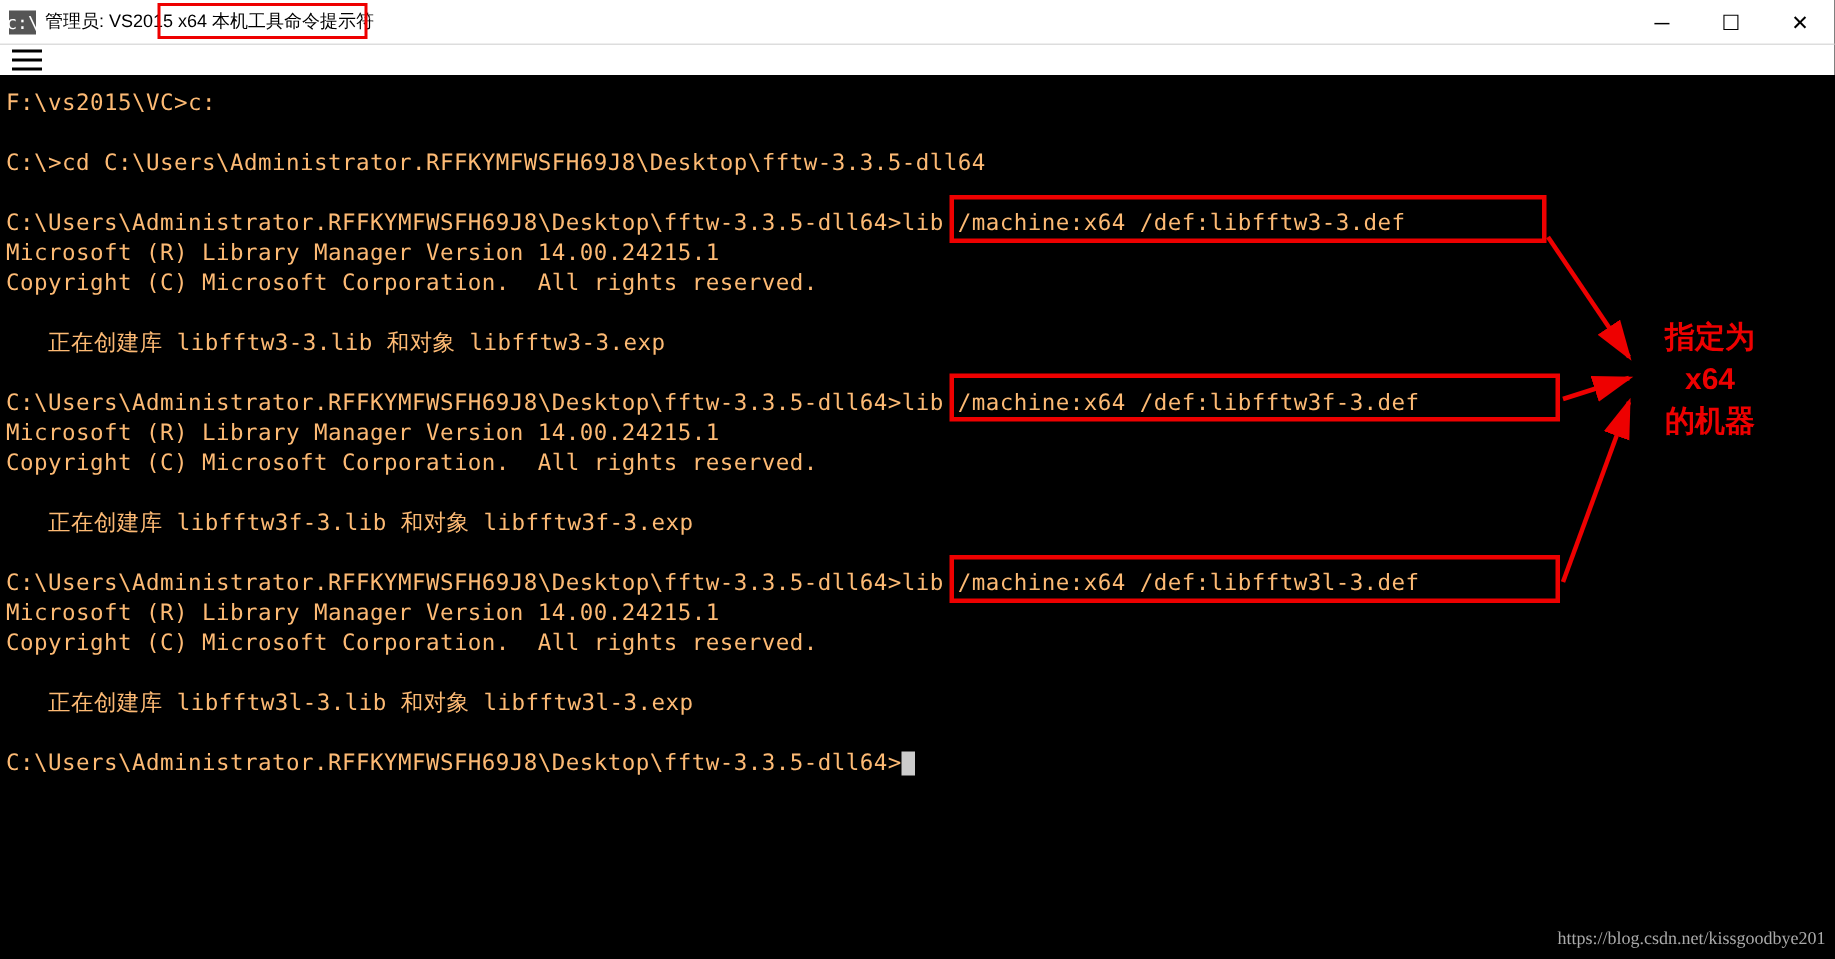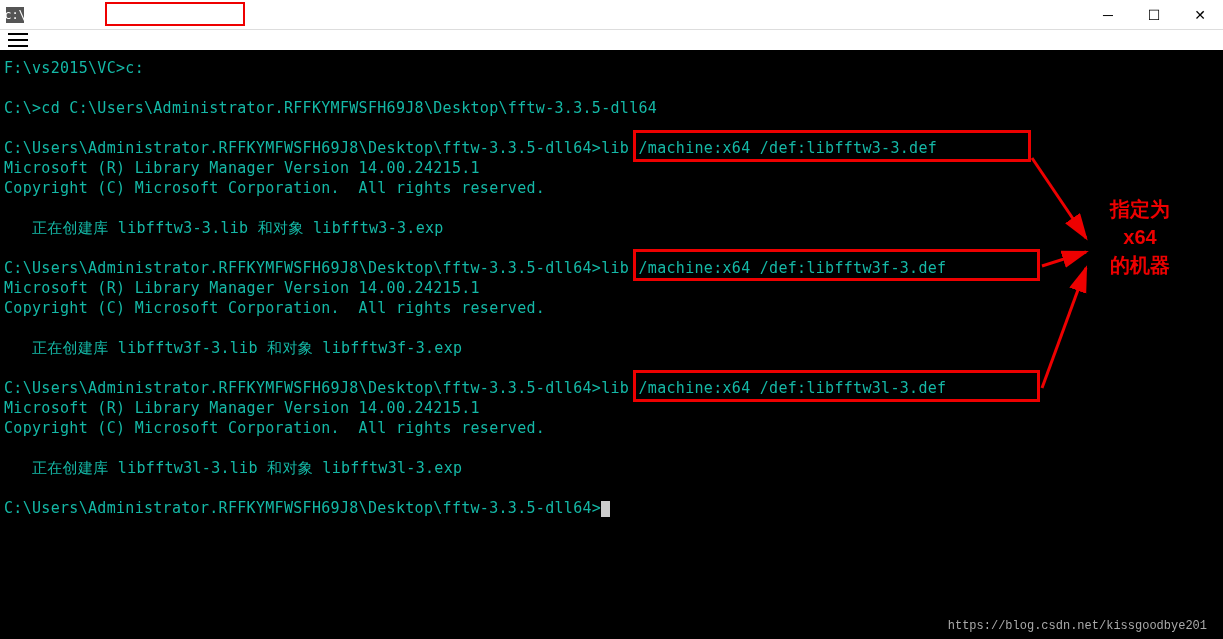--- a/index.html
+++ b/index.html
@@ -71,21 +71,21 @@
     width: 20px; height: 14px;
     margin-left: 8px;
     display: flex; flex-direction: column; justify-content: space-between;
   }
   .hamburger span { display:block; height:2px; background:#000; }
 
   .terminal {
     position: absolute;
     left: 0; right: 0; top: 50px; bottom: 0;
     background: #000;
-    color: #14b8a6;
+    color: #fdba74;
     font-family: "Consolas","SimSun","NSimSun",monospace;
     font-size: 15px;
     line-height: 20px;
     padding: 8px 4px;
     white-space: pre;
     letter-spacing: 0.3px;
   }
 
   .redbox {
     position: absolute;
@@ -93,41 +93,43 @@
     pointer-events: none;
   }
 
   .side-annot {
     position: absolute;
     color: #e00;
     font-size: 20px;
     font-weight: bold;
     line-height: 28px;
     text-align: center;
+    margin-top: 16px;
   }
 
   .watermark {
     position: absolute;
-    right: 16px; bottom: 6px;
+    right: 6px; bottom: 6px;
     color: #aaa;
     font-size: 12px;
-    font-family: Liberation Mono, monospace;
+    font-family: Liberation Serif, serif;
   }
 
   .cursor {
     display:inline-block; width:9px; height:16px; background:#ccc; vertical-align:middle;
   }
 
   svg.arrows { position:absolute; top:0; left:0; pointer-events:none; }
 </style>
 </head>
 <body>
 
 <div class="titlebar">
   <span class="titlebar-icon">c:\</span>
+  <span class="title-text">管理员: VS2015 x64 本机工具命令提示符</span>
   <div class="title-box"></div>
   <div class="win-ctrls">
     <div class="win-btn">─</div>
     <div class="win-btn">☐</div>
     <div class="win-btn">✕</div>
   </div>
 </div>
 
 <div class="topstrip">
   <div class="hamburger">

